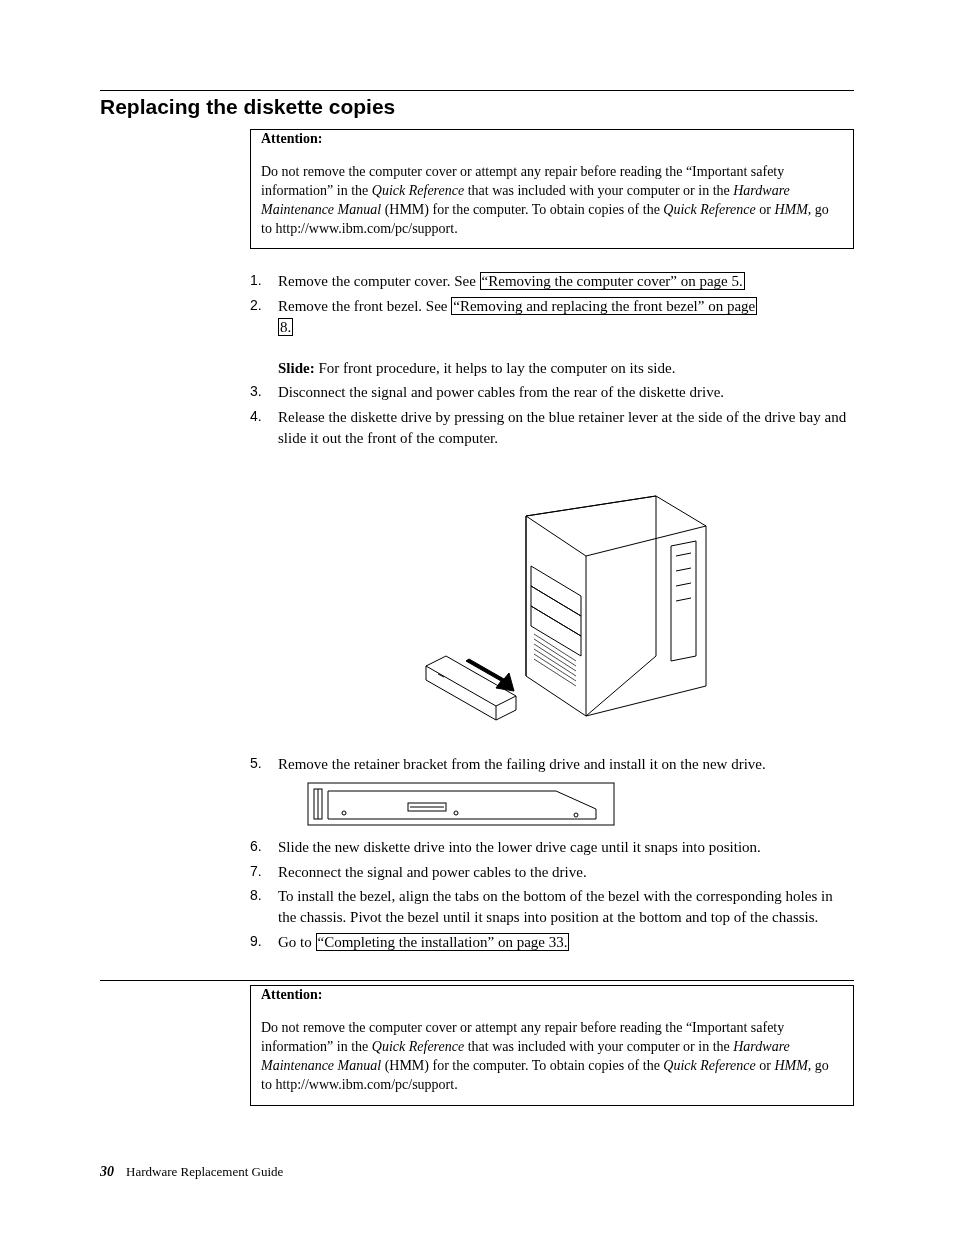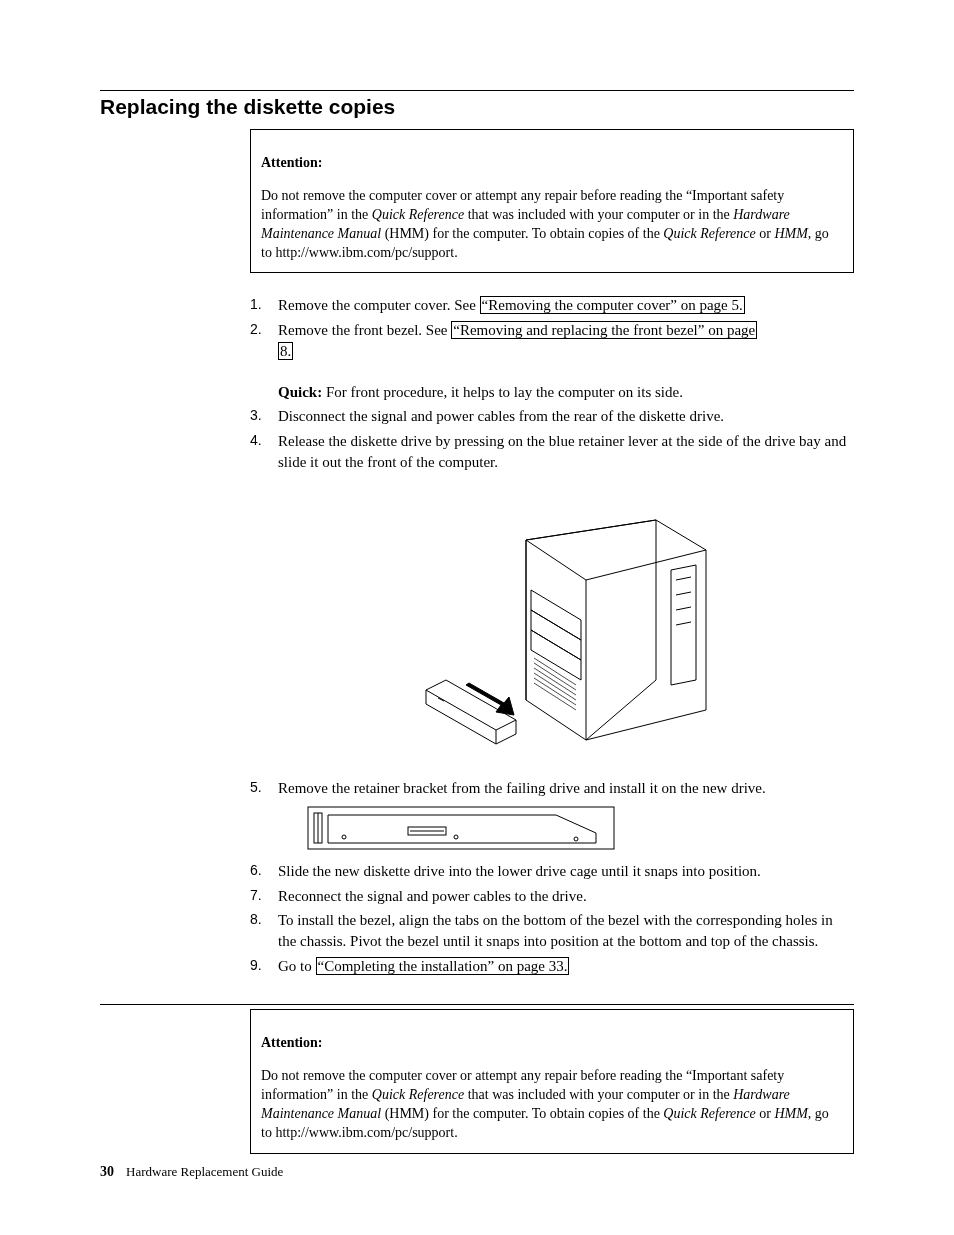--- a/index.html
+++ b/index.html
@@ -25,21 +25,21 @@
     font-family: Arial, Helvetica, sans-serif;
     font-weight: 700;
     font-size: 21px;
     margin: 0 0 10px 0;
   }
   .content {
     margin-left: 150px;
   }
   .attention-box {
     border: 1px solid #000;
-    padding: 24px 10px 10px 10px;
+    padding: 0 10px 10px 10px;
     font-size: 14px;
     line-height: 1.35;
     margin-bottom: 22px;
   }
   .attention-box .att-label {
     font-weight: 700;
     display: block;
     margin-bottom: 14px;
   }
   .attention-box em, .body em { font-style: italic; }
@@ -85,20 +85,21 @@
   .footer {
     position: absolute;
     left: 100px;
     bottom: 55px;
     font-size: 13px;
   }
   .footer .pnum {
     font-weight: 700;
     font-size: 14px;
     margin-right: 12px;
+    font-style: italic;
   }
   .sec2 { margin-top: 28px; }
 </style>
 </head>
 <body>
 
 <div class="page">
 
   <div class="rule-top"></div>
   <h2 class="section">Replacing the diskette copies</h2>
@@ -114,21 +115,21 @@
     <ol class="steps">
       <li>
         <span class="num">1.</span>
         <span>Remove the computer cover. See </span><span class="link-box">“Removing the computer cover” on page 5.</span>
       </li>
       <li>
         <span class="num">2.</span>
         <span>Remove the front bezel. See </span><span class="link-box">“Removing and replacing the front bezel” on page</span><br>
         <span class="link-box">8.</span>
         <div class="note-block">
-          <span class="note-label">Quick:</span><span> For front procedure, it helps to lay the computer on its side.</span>
+          <span class="note-label">Slide:</span><span> For front procedure, it helps to lay the computer on its side.</span>
         </div>
       </li>
       <li><span class="num">3.</span><span>Disconnect the signal and power cables from the rear of the diskette drive.</span></li>
       <li><span class="num">4.</span><span>Release the diskette drive by pressing on the blue retainer lever at the side of the drive bay and slide it out the front of the computer.</span>
         <svg class="fig" width="340" height="280" viewBox="0 0 340 280">
           <g fill="none" stroke="#000" stroke-width="1">
 
             <path d="M130 50 L260 30 L310 60 L310 220 L190 250 L130 210 Z"></path>
             <path d="M260 30 L260 190 L190 250"></path>
             <path d="M260 30 L130 50 L130 210"></path>

